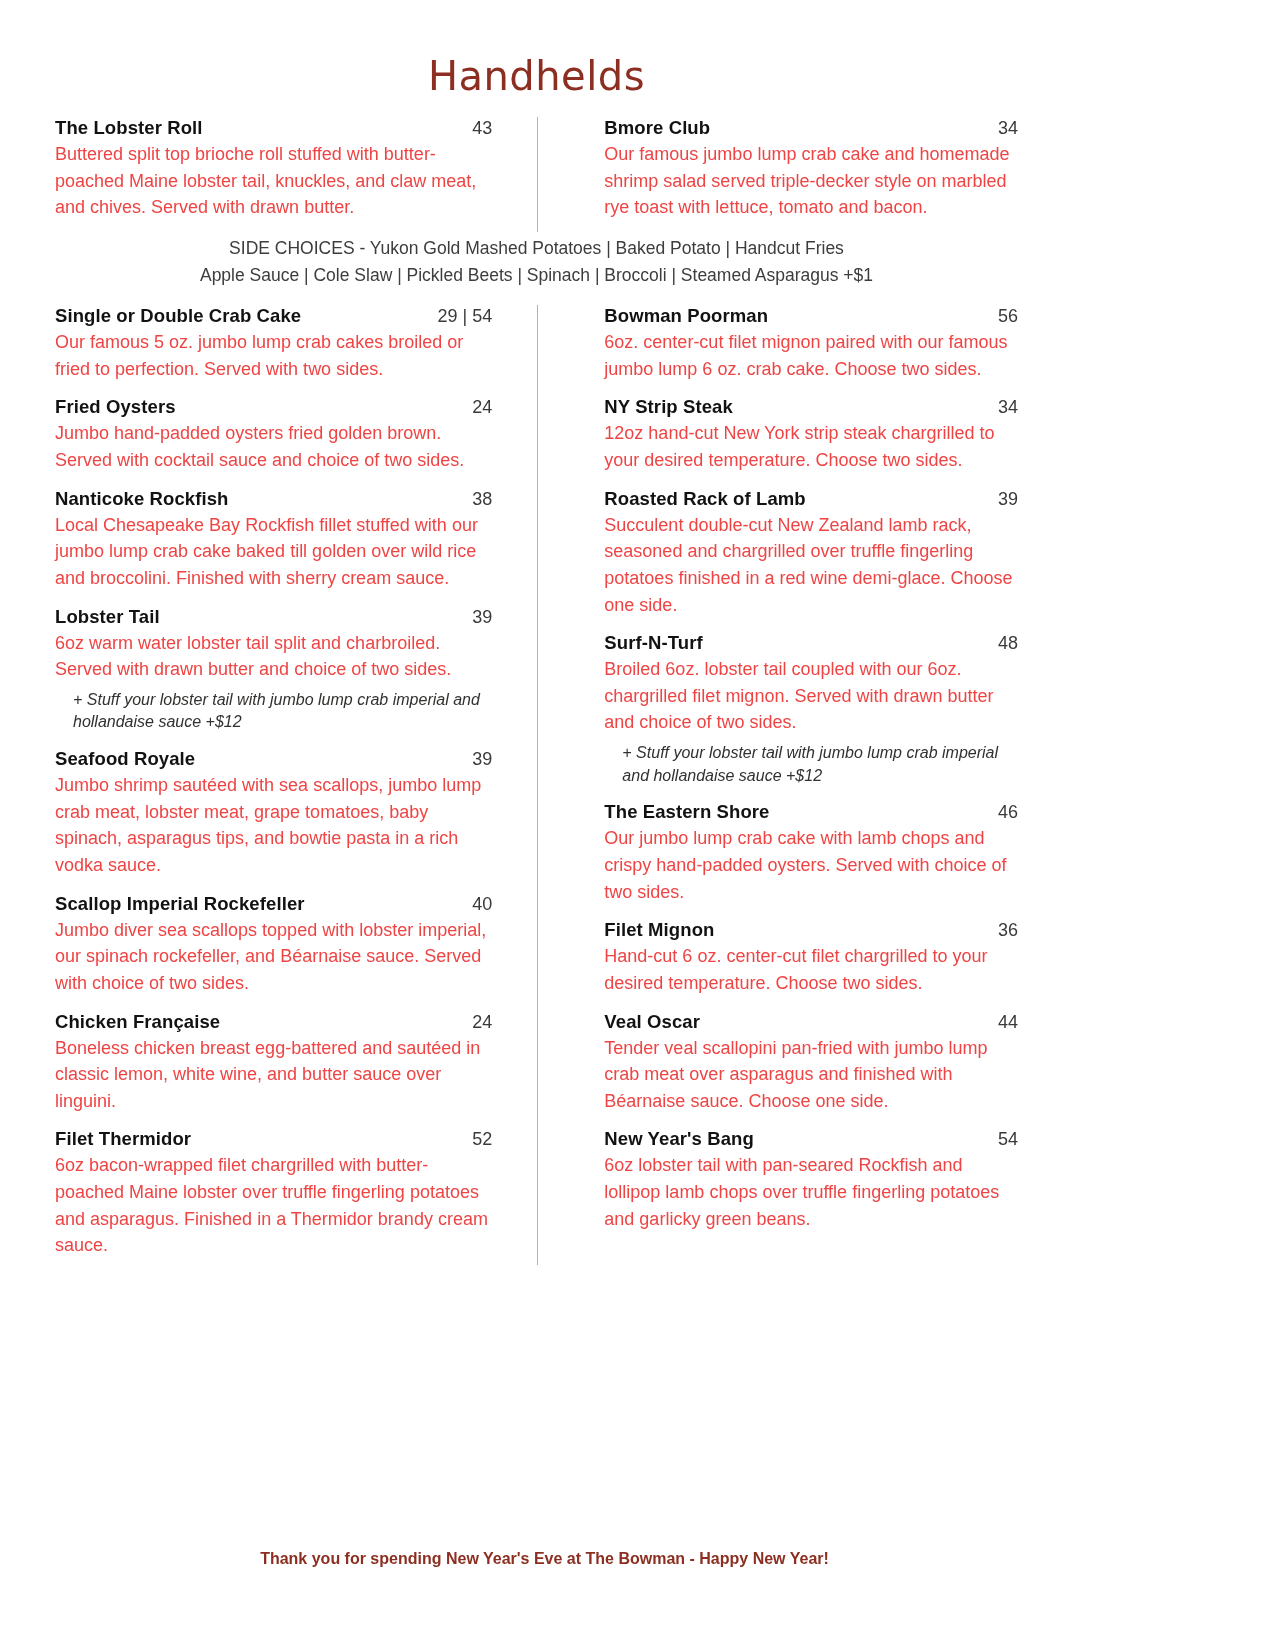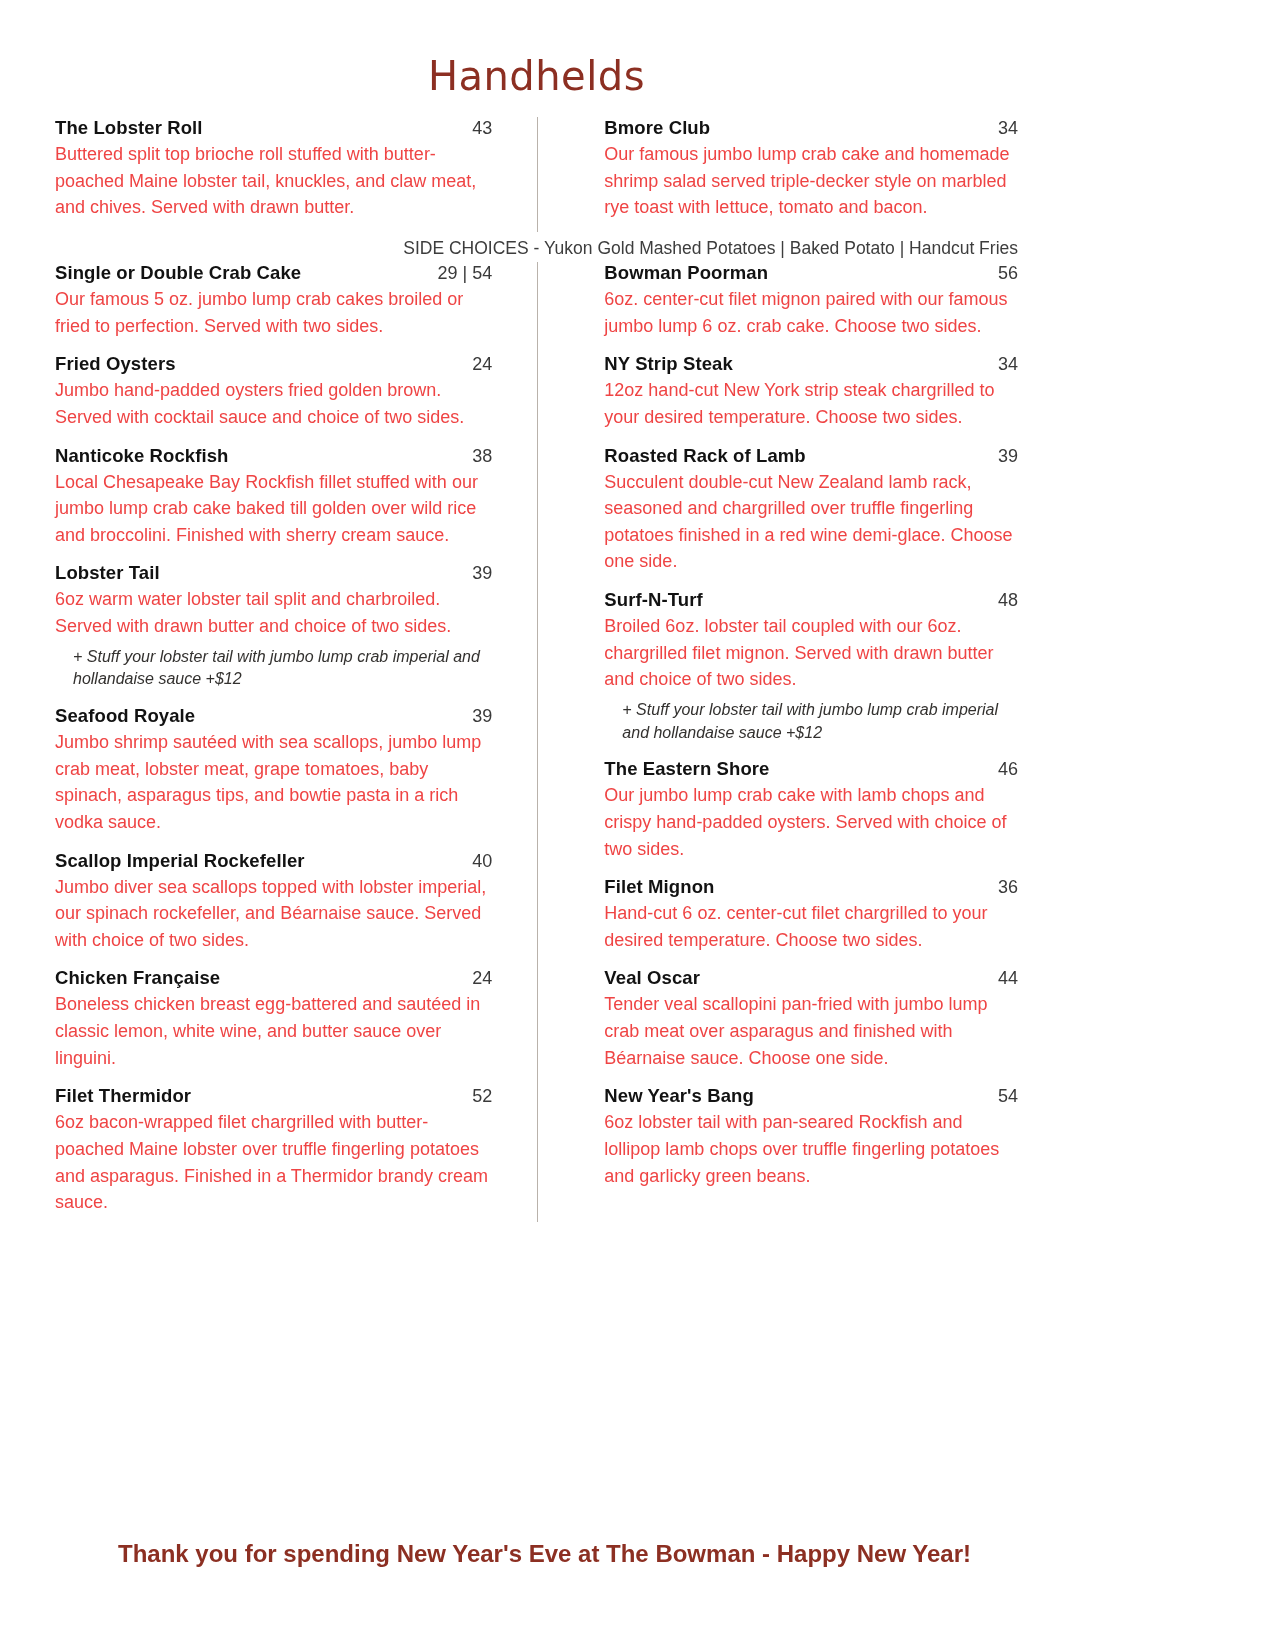--- a/index.html
+++ b/index.html
@@ -28,25 +28,25 @@
     font-weight: 400;
     letter-spacing: 0.5px;
     margin: 8px 0 18px 0;
     font-family: "DejaVu Sans", sans-serif;
   }
   .section-title.entrees {
     margin-top: 22px;
     margin-bottom: 6px;
   }
   .side-choices {
-    text-align: right;
+    text-align: center;
     color: #3d3d3d;
     font-size: 17.5px;
     line-height: 1.55;
-    margin-bottom: 0;
+    margin-bottom: 16px;
   }
   .columns {
     position: relative;
     display: flex;
     gap: 12px;
   }
   .col {
     width: 50%;
     box-sizing: border-box;
   }
@@ -107,21 +107,21 @@
     max-width: 490px;
   }
   .footer {
     position: absolute;
     left: 16px;
     right: 0;
     bottom: 82px;
     text-align: center;
     color: #8c2f22;
     font-weight: bold;
-    font-size: 24px;
+    font-size: 16px;
   }
 </style>
 </head>
 <body>
 
 <div class="page">
 
   <h1 class="section-title">Handhelds</h1>
 
   <div class="columns">
@@ -142,20 +142,21 @@
           <span class="item-price">34</span>
         </div>
         <div class="item-desc">Our famous jumbo lump crab cake and homemade shrimp salad served triple-decker style on marbled rye toast with lettuce, tomato and bacon.</div>
       </div>
     </div>
   </div>
 
 
   <div class="side-choices">
     <div>SIDE CHOICES - Yukon Gold Mashed Potatoes | Baked Potato | Handcut Fries</div>
+    <div>Apple Sauce | Cole Slaw | Pickled Beets | Spinach | Broccoli | Steamed Asparagus +$1</div>
   </div>
 
   <div class="columns">
     <div class="divider entrees"></div>
 
     <div class="col left">
 
       <div class="item">
         <div class="item-head">
           <span class="item-name">Single or Double Crab Cake</span>

